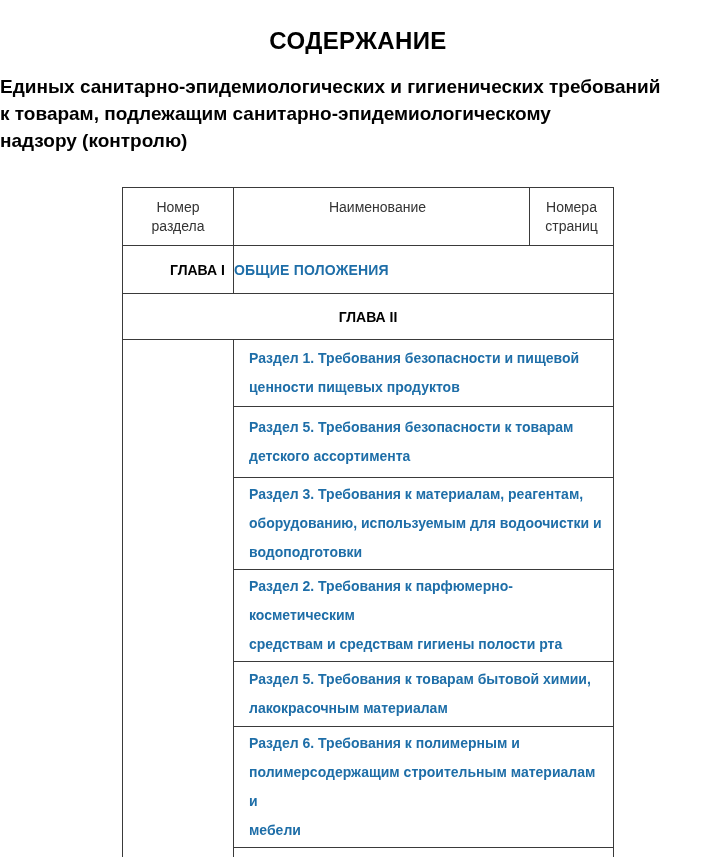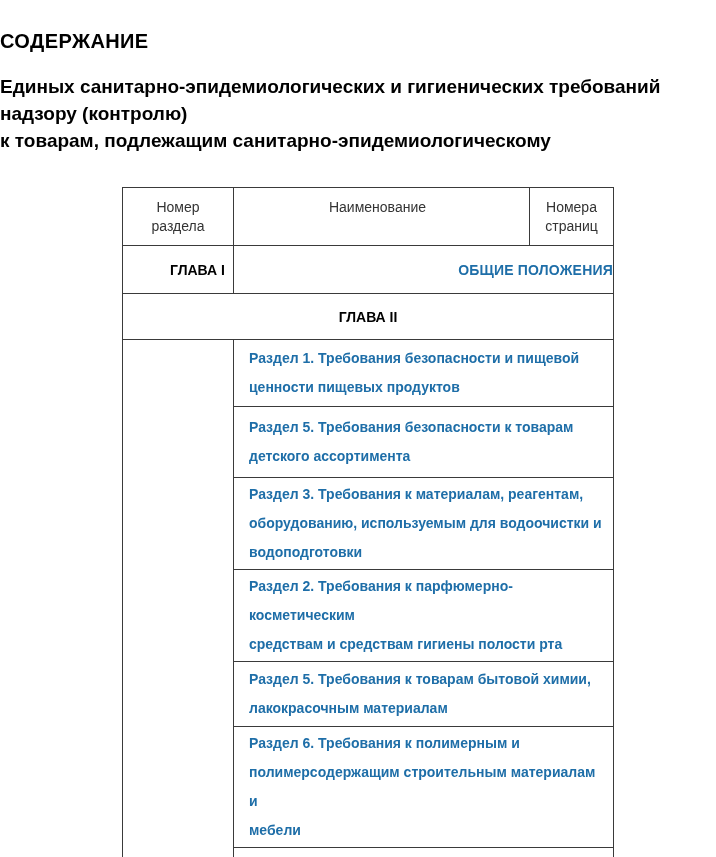--- a/index.html
+++ b/index.html
@@ -12,22 +12,22 @@
   html, body {
     margin: 0; padding: 0;
     width: 716px; height: 857px;
     overflow: hidden;
     background: #ffffff;
     font-family: "Liberation Sans", sans-serif;
     color: var(--text);
   }
   .doc-title {
     margin: 30px 0 0 0;
-    text-align: left;
-    font-size: 20px;
+    text-align: center;
+    font-size: 24px;
     font-weight: bold;
     letter-spacing: 0.4px;
     line-height: 22px;
   }
   .doc-subtitle {
     margin-top: 21px;
     font-weight: bold;
     font-size: 19px;
     line-height: 27px;
   }
@@ -61,21 +61,21 @@
   tr.chapter2-row { height: 46px; }
   td.chapter-num {
     text-align: center;
     vertical-align: middle;
     font-weight: bold;
     font-size: 14px;
     color: var(--text);
     padding-left: 39px;
   }
   td.chapter-link {
-    text-align: right;
+    text-align: left;
     vertical-align: middle;
     font-weight: bold;
     font-size: 14px;
     letter-spacing: 0.2px;
     color: var(--link-blue);
     cursor: pointer;
   }
   td.chapter-full {
     text-align: center;
     vertical-align: middle;
@@ -105,22 +105,22 @@
 </style>
 </head>
 <body>
 
 <div class="page">
 
   <h1 class="doc-title">СОДЕРЖАНИЕ</h1>
 
   <div class="doc-subtitle">
     <div>Единых санитарно-эпидемиологических и гигиенических требований</div>
+    <div>к товарам, подлежащим санитарно-эпидемиологическому</div>
     <div>надзору (контролю)</div>
-    <div>к товарам, подлежащим санитарно-эпидемиологическому</div>
   </div>
 
   <table class="toc">
     <colgroup>
       <col class="c1">
         <col class="c2">
         <col class="c3">
     </colgroup>
     <tbody>
       <tr class="header-row">

